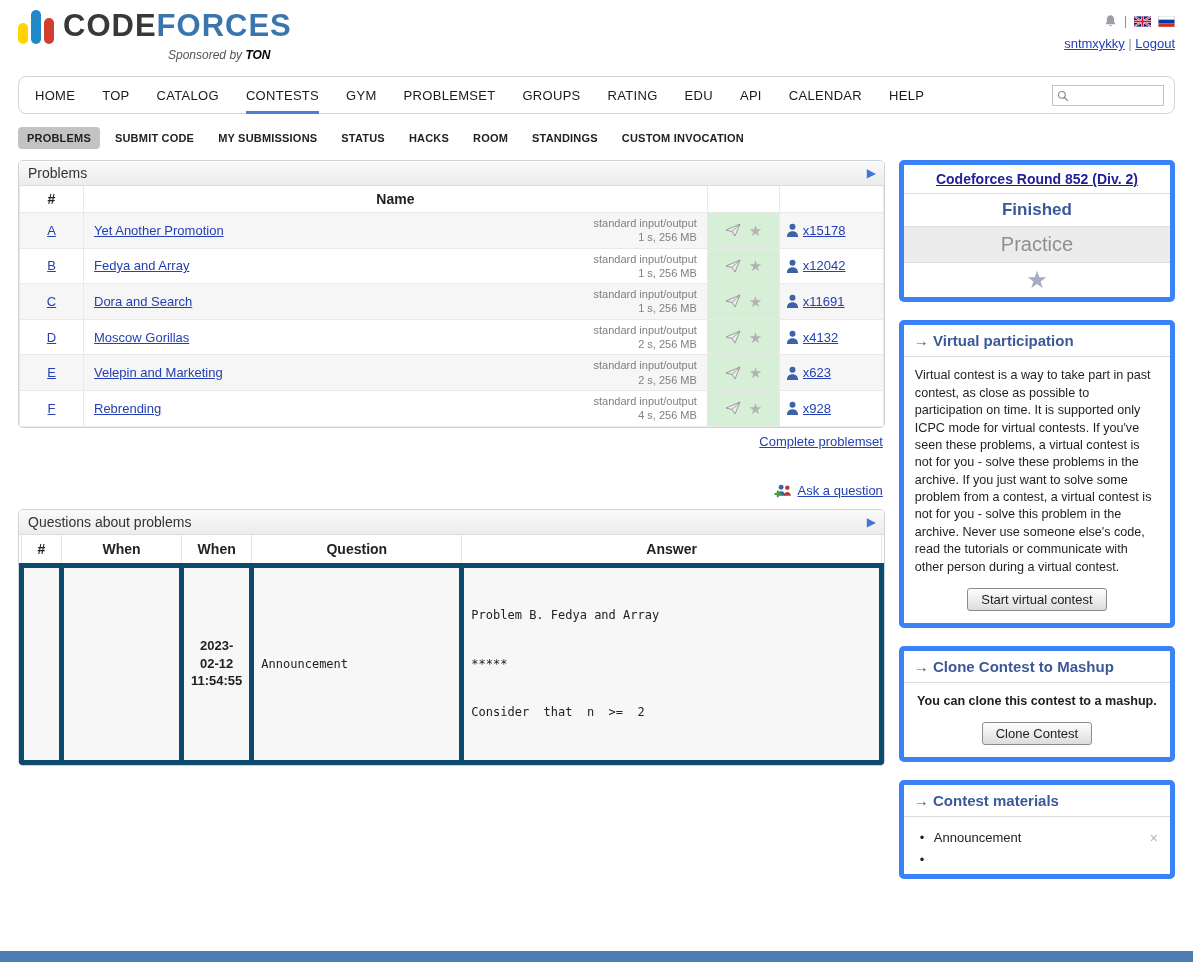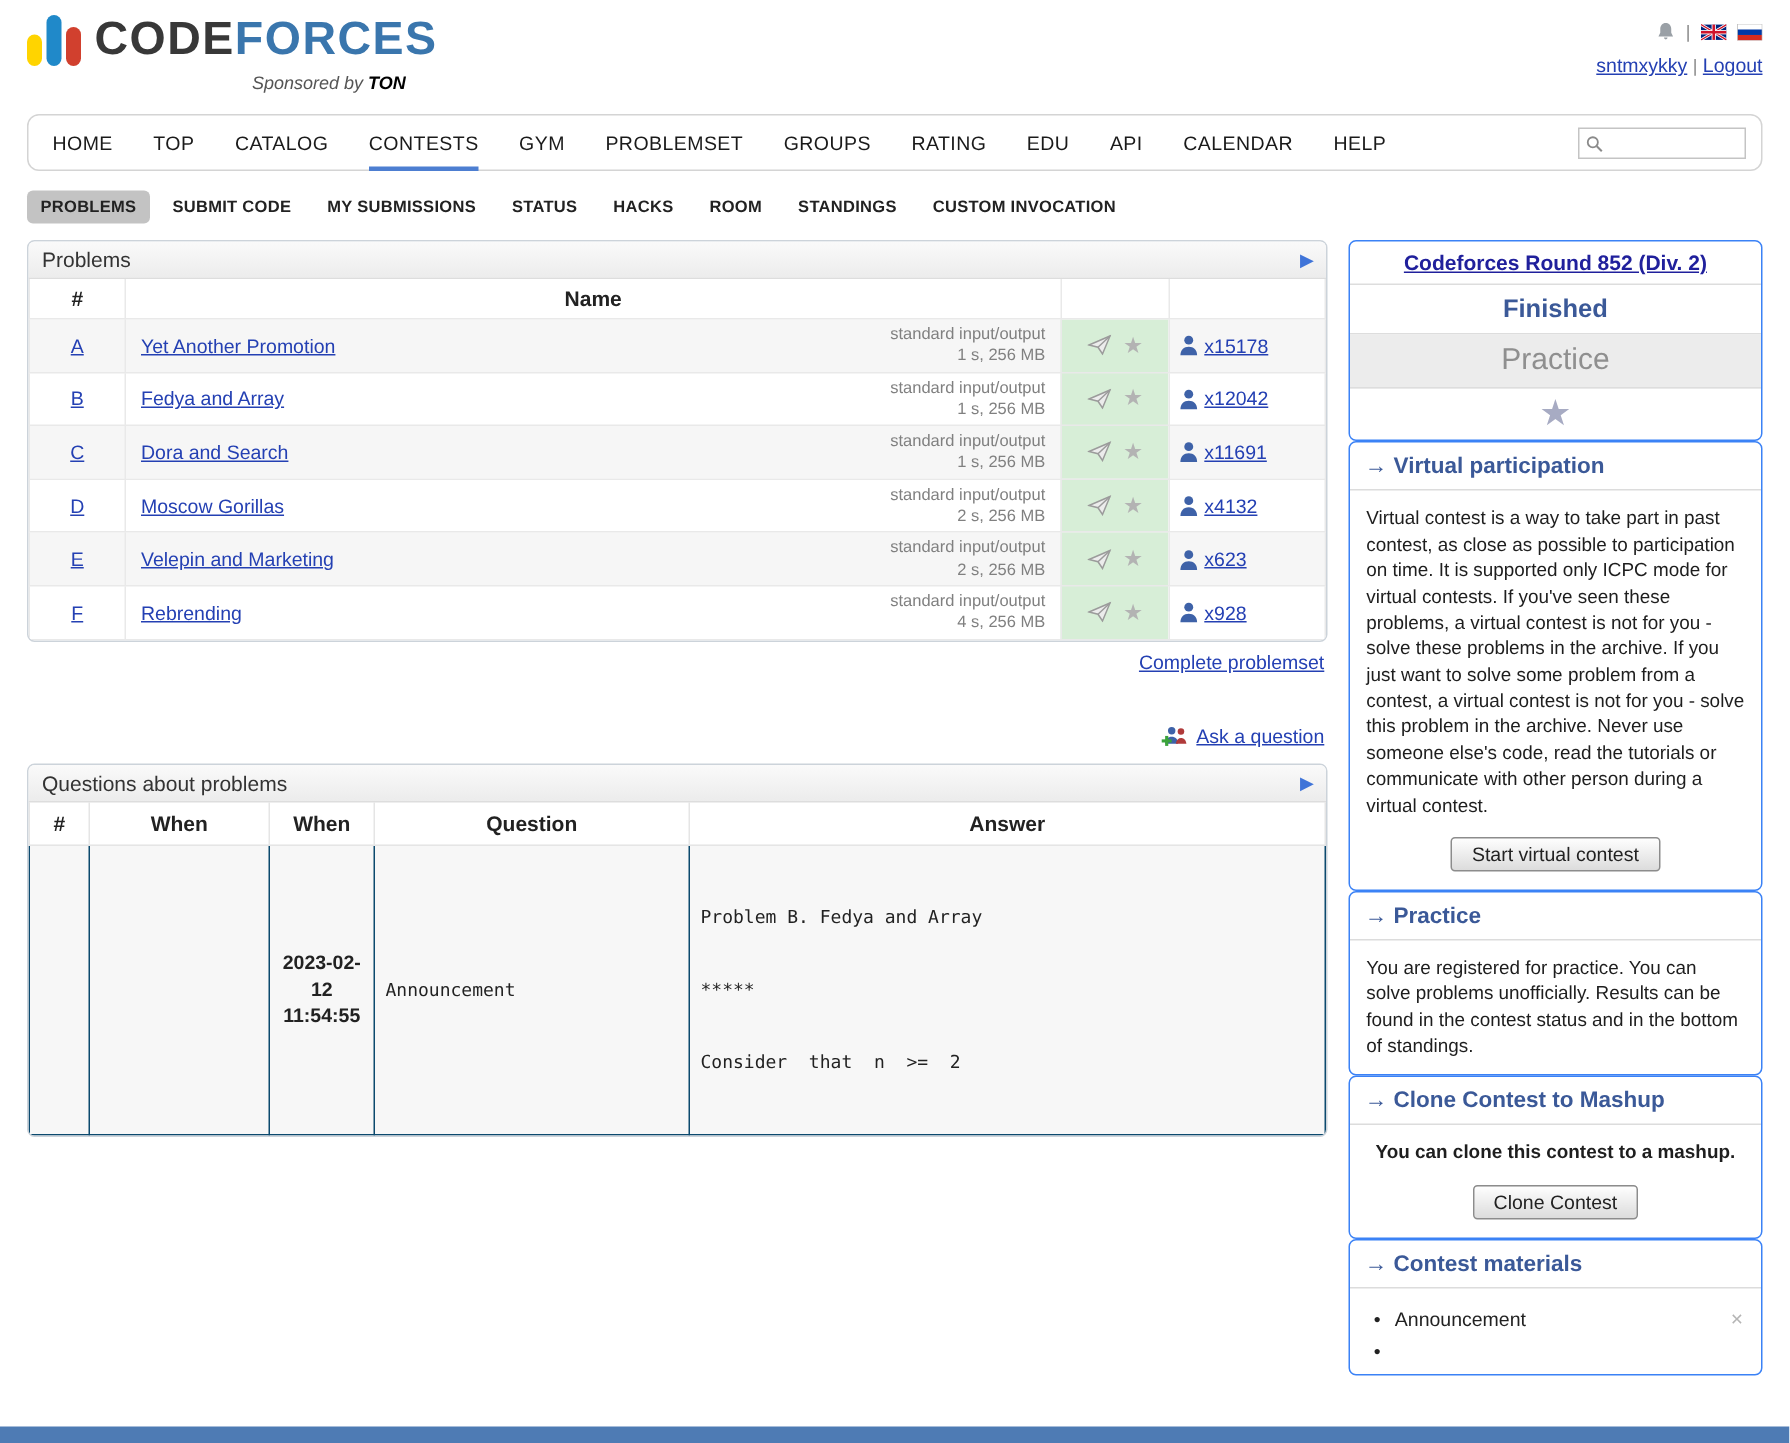--- a/index.html
+++ b/index.html
@@ -68,29 +68,29 @@
   td.p-solved { width:104px; padding:4px 6px; }
   .solved-inner { display:flex; align-items:center; gap:4px; }
   .complete-row { text-align:right; margin:6px 2px 0; font-size:13px; }
 
   
   .ask-row { display:flex; justify-content:flex-end; align-items:center; gap:5px; margin:34px 2px 10px; font-size:13px; }
 
   
   table.questions { width:100%; border-collapse:collapse; font-size:13px; }
   .questions th { border:1px solid #e5e5e5; border-top:none; padding:6px; font-size:14px; background:#fff; }
-  .questions td { border:1px solid #0c4a6e; background:#f7f7f7; padding:7px; vertical-align:middle; }
+  .questions td { border:5px solid #0c4a6e; background:#f7f7f7; padding:7px; vertical-align:middle; }
   td.q-index { width:40px; }
   td.q-party { width:120px; }
   td.q-when  { width:70px; font-weight:bold; text-align:center; line-height:1.35; }
   td.q-question { width:210px; font-family:"DejaVu Sans Mono", monospace; font-size:12px; }
   td.q-answer { font-family:"DejaVu Sans Mono", monospace; font-size:12px; line-height:1.35; white-space:pre-wrap; }
 
   
-  .sidebox { border:1px solid #3b82f6; border-radius:5px; background:#fff; overflow:hidden; }
+  .sidebox { border:5px solid #3b82f6; border-radius:5px; margin-bottom:18px; background:#fff; overflow:hidden; }
   .side-cap { padding:7px 10px; font-weight:bold; color:#3B5998; font-size:15px; border-bottom:1px solid #dcdcdc; }
   .side-body { padding:10px 11px; font-size:12.6px; line-height:1.38; color:#1e1e1e; }
   .contest-row { text-align:center; padding:6px 8px; border-bottom:1px solid #ddd; font-size:14px; }
   .contest-row:last-child { border-bottom:none; }
   .contest-title-link { font-weight:bold; color:#20209c; text-decoration:underline; }
   .row-finished { font-weight:bold; color:#3B5998; font-size:17px; }
   .row-practice { background:#ececec; color:#8f8f8f; font-size:20px; border-bottom:1px solid #ddd; }
   .row-star { padding:4px; }
   .star-lg { font-size:24px; color:#a7abc3; cursor:pointer; line-height:1.1; }
   .btn-row { text-align:center; padding:2px 0 12px; }
@@ -476,24 +476,20 @@
       </div>
 
       <div class="sidebox">
         <div class="side-cap">→ Virtual participation</div>
         <div class="side-body">Virtual contest is a way to take part in past contest, as close as possible to participation on time. It is supported only ICPC mode for virtual contests. If you've seen these problems, a virtual contest is not for you - solve these problems in the archive. If you just want to solve some problem from a contest, a virtual contest is not for you - solve this problem in the archive. Never use someone else's code, read the tutorials or communicate with other person during a virtual contest.</div>
         <div class="btn-row">
           <button class="btn">Start virtual contest</button>
         </div>
       </div>
 
-      <div class="sidebox">
-        <div class="side-cap">→ Practice</div>
-        <div class="side-body">You are registered for practice. You can solve problems unofficially. Results can be found in the contest status and in the bottom of standings.</div>
-      </div>
 
       <div class="sidebox">
         <div class="side-cap">→ Clone Contest to Mashup</div>
         <div class="side-body clone-text">You can clone this contest to a mashup.</div>
         <div class="btn-row">
           <button class="btn">Clone Contest</button>
         </div>
       </div>
 
       <div class="sidebox">

